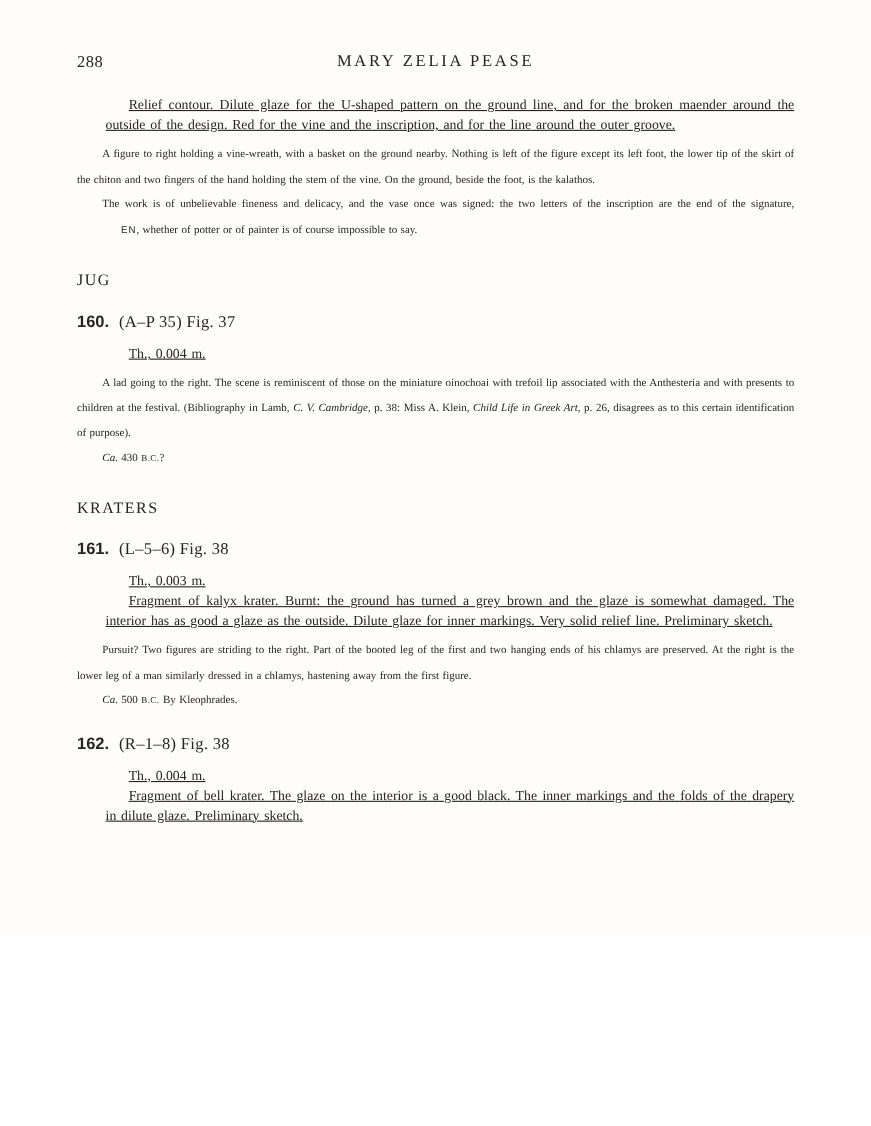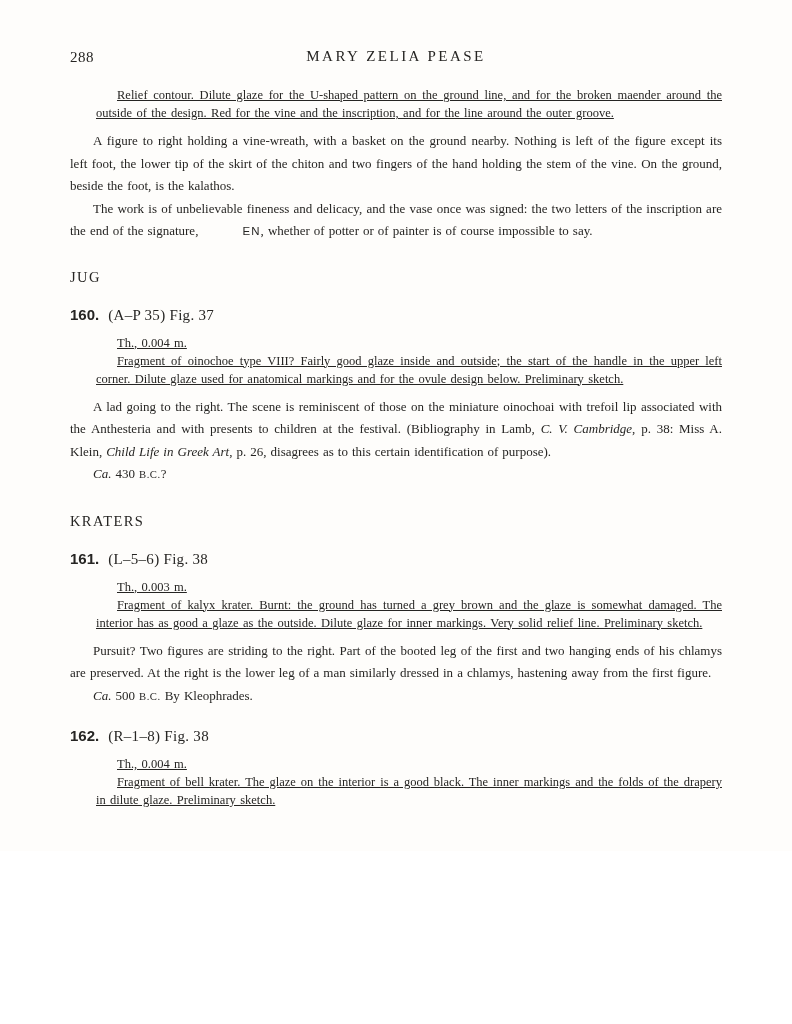--- a/index.html
+++ b/index.html
@@ -45,21 +45,21 @@
     text-indent: 21px;
     text-align: justify;
     word-spacing: 0.10em;
     text-decoration: underline;
   }
   .tech-block { margin-top: 7px; }
 
   
   .para {
     margin: 0;
-    font-size: 13px;
+    font-size: 10px;
     line-height: 22.5px;
     text-indent: 23px;
     text-align: justify;
     word-spacing: 0.06em;
   }
   .para-group { margin-top: 8px; }
 
   
   .section-heading {
     margin: 24px 0 0 0;
@@ -105,21 +105,20 @@
       <p class="para"><span>The work is of unbelievable fineness and delicacy, and the vase once was signed: the two letters of the inscription are the end of the signature, </span><span class="sans">EN</span><span>, whether of potter or of painter is of course impossible to say.</span></p>
     </div>
 
     <h2 class="section-heading">JUG</h2>
 
     <p class="entry-heading">
       <span class="entry-num">160.</span><span class="entry-ref">(A–P 35) Fig. 37</span>
     </p>
     <div class="tech-block">
       <p class="tech">Th., 0.004 m.</p>
-      <p class="tech"><span>Fragment of oinochoe type VIII? Fairly good glaze inside and outside; the start of the handle in the upper left corner. Dilute glaze used for anatomical markings and for the ovule design below. Preliminary sketch.</span></p>
     </div>
     <div class="para-group">
       <p class="para"><span>A lad going to the right. The scene is reminiscent of those on the miniature oinochoai with trefoil lip associated with the Anthesteria and with presents to children at the festival. (Bibliography in Lamb, </span><span class="i">C. V. Cambridge</span><span>, p. 38: Miss A. Klein, </span><span class="i">Child Life in Greek Art</span><span>, p. 26, disagrees as to this certain identification of purpose).</span></p>
       <p class="para"><span class="i">Ca.</span><span> 430 </span><span class="sc">B.C.</span><span>?</span></p>
     </div>
 
     <h2 class="section-heading">KRATERS</h2>
 
     <p class="entry-heading">
       <span class="entry-num">161.</span><span class="entry-ref">(L–5–6) Fig. 38</span>

